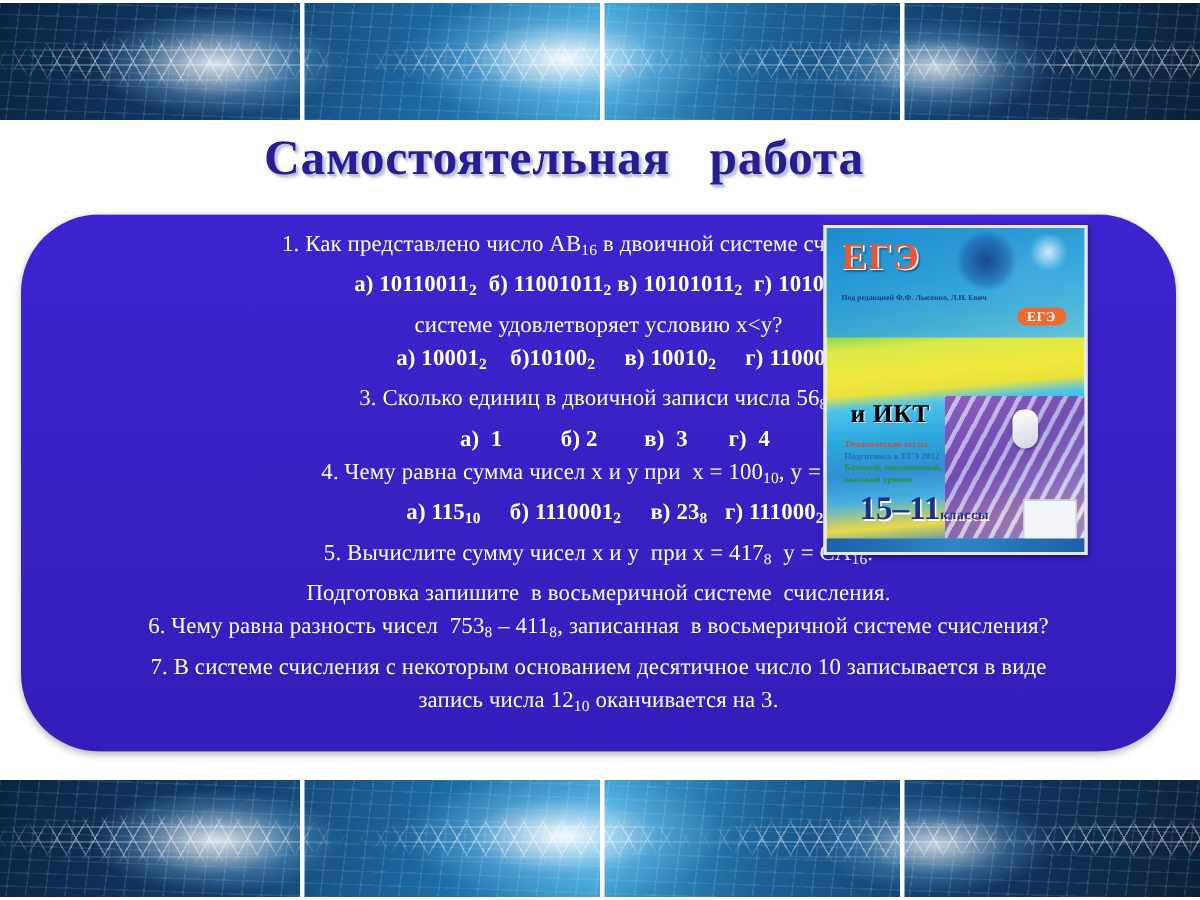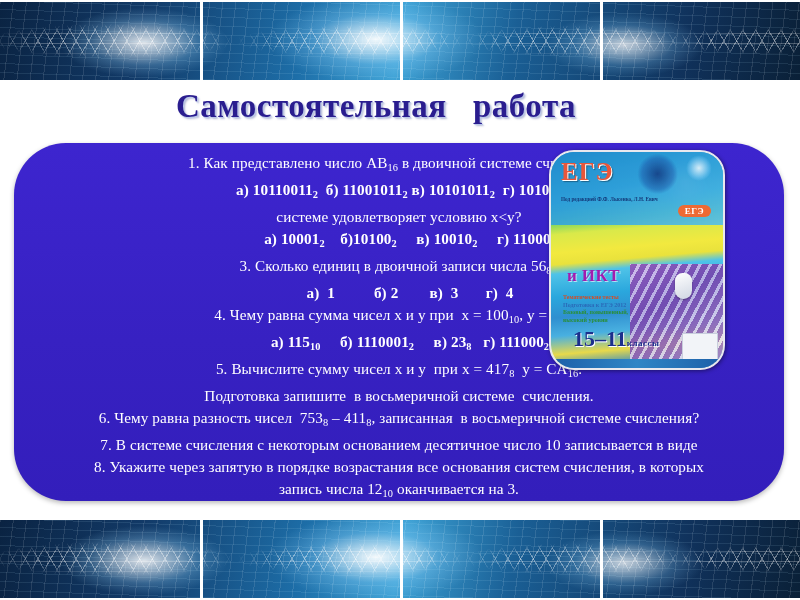--- a/index.html
+++ b/index.html
@@ -152,21 +152,21 @@
     position:absolute;left:10px;top:44px;width:110px;
     font-size:5.2px;font-weight:bold;color:#143a7a;line-height:6.4px;
   }
   .bc-title1{
     position:absolute;left:8px;top:90px;
     font-size:17.5px;font-weight:bold;color:#1a2f8c;letter-spacing:.2px;
     text-shadow:1px 1px 0 rgba(255,255,255,.6);
   }
   .bc-title2{
     position:absolute;left:16px;top:114px;
-    font-size:17px;font-weight:bold;color:#a21caf;letter-spacing:.4px;
+    font-size:17px;font-weight:bold;color:#000000;letter-spacing:.4px;
     text-shadow:1px 1px 0 rgba(255,255,255,.6);
     text-align:right;
   }
   .bc-sub{
     position:absolute;left:12px;top:142px;width:120px;
     font-size:6px;font-weight:bold;color:#cf4f2a;line-height:7.6px;
   }
   .bc-sub .l2{color:#2a6ab8;}
   .bc-sub .l3{color:#2a8f3a;}
   .bc-grade{
@@ -203,25 +203,24 @@
       <div class="q-line">системе удовлетворяет условию x&lt;y?</div>
       <div class="q-line indent">а) 10001<sub>2</sub>    б)10100<sub>2</sub>     в) 10010<sub>2</sub>     г) 11000<sub>2</sub></div>
       <div class="q-line">3. Сколько единиц в двоичной записи числа 56<sub>8</sub>?</div>
       <div class="q-line indent">а)  1          б) 2        в)  3       г)  4</div>
       <div class="q-line">4. Чему равна сумма чисел x и y при  x = 100<sub>10</sub>, y = 15<sub>8</sub>&amp;</div>
       <div class="q-line indent">а) 115<sub>10</sub>     б) 1110001<sub>2</sub>     в) 23<sub>8</sub>   г) 111000<sub>2</sub></div>
       <div class="q-line">5. Вычислите сумму чисел x и y  при x = 417<sub>8</sub>  y = CA<sub>16</sub>.</div>
       <div class="q-line">Подготовка запишите  в восьмеричной системе  счисления.</div>
       <div class="q-line">6. Чему равна разность чисел  753<sub>8</sub> – 411<sub>8</sub>, записанная  в восьмеричной системе счисления?</div>
       <div class="q-line">7. В системе счисления с некоторым основанием десятичное число 10 записывается в виде</div>
-      <div class="q-line">8. Укажите через запятую в порядке возрастания все основания систем счисления, в которых</div>
       <div class="q-line">запись числа 12<sub>10</sub> оканчивается на 3.</div>
     </div>
 
-  <div id="book-cover" style="left:535px;top:7px;border-radius:25px;">
+  <div id="book-cover" style="left:535px;top:7px;">
     <div class="bc-photo"></div>
     <div class="bc-top-photo"></div>
     <div class="bc-kbd"></div>
     <div class="bc-mouse"></div>
     <div class="bc-corner-doc"></div>
     <div class="bc-ege">ЕГЭ</div>
     <div class="bc-ege-badge">ЕГЭ</div>
     <div class="bc-editors">Под редакцией Ф.Ф. Лысенко, Л.Н. Евич</div>
     <div class="bc-title2">и ИКТ</div>
     <div class="bc-sub">

